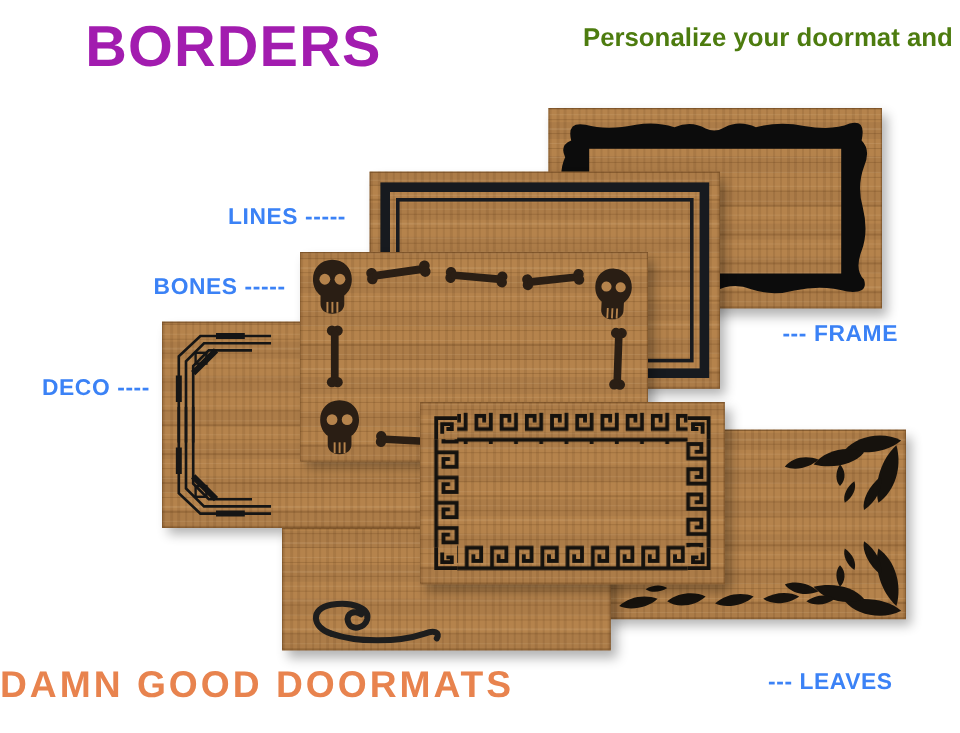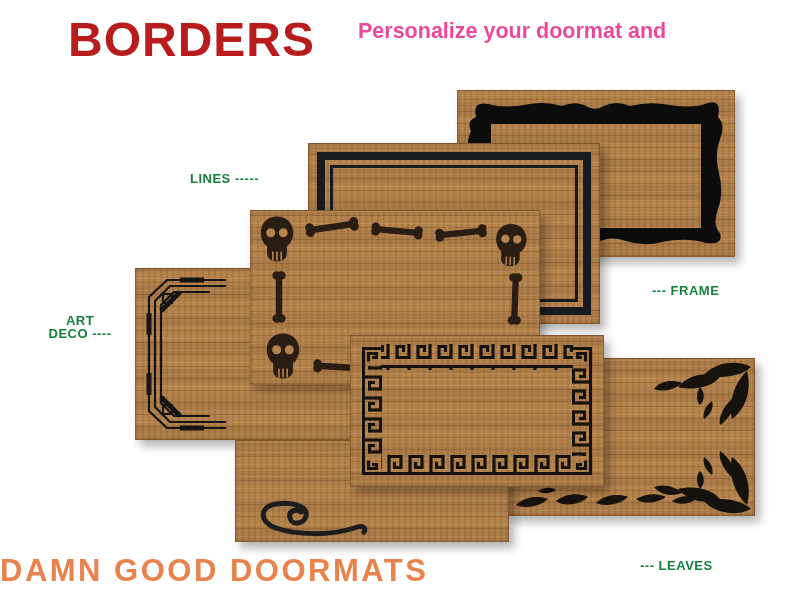--- a/index.html
+++ b/index.html
@@ -1,34 +1,34 @@
 <!DOCTYPE html>
 <html><head>
 <meta charset="utf-8">
 <style>
   html,body{margin:0;padding:0;background:#fff;}
   .canvas{position:relative;width:800px;height:611px;background:#ffffff;overflow:hidden;
           font-family:"Liberation Sans", sans-serif;}
 
   
-  .title{position:absolute;left:68px;top:12px;width:260px;text-align:left;
-         font-size:48px;font-weight:900;letter-spacing:1px;color:#b91c1c;}
-  .subtitle{position:absolute;left:358px;top:20px;width:436px;text-align:left;
-            font-size:21.5px;font-weight:700;line-height:1.08;color:#ec4899;}
+  .title{position:absolute;left:58px;top:12px;width:260px;text-align:right;
+         font-size:48px;font-weight:900;letter-spacing:1px;color:#a21caf;}
+  .subtitle{position:absolute;left:358px;top:20px;width:436px;text-align:right;
+            font-size:21.5px;font-weight:700;line-height:1.08;color:#4d7c0f;}
 
   
   .brand{position:absolute;left:0;right:0;top:553px;text-align:left;
          font-size:31px;font-weight:900;letter-spacing:2.5px;color:#e8834e;}
 
   
-  .lbl{position:absolute;font-size:13px;font-weight:700;letter-spacing:.5px;color:#15803d;white-space:nowrap;}
+  .lbl{position:absolute;font-size:19px;font-weight:700;letter-spacing:.5px;color:#3b82f6;white-space:nowrap;}
   .lbl-lines {left:190px;top:171px;}
   .lbl-bones {left:128px;top:229px;}
   .lbl-artdeco{left:24px;top:314px;width:112px;text-align:center;line-height:1.0;white-space:normal;}
-  .lbl-frame {left:652px;top:283px;}
+  .lbl-frame {left:652px;top:268px;}
   .lbl-swirls{left:103px;top:498px;}
   .lbl-leaves{left:640px;top:529px;margin-top:29px;}
 
   
   .mat{position:absolute;
        background-color:#b5834c;
        background-image:
          repeating-linear-gradient(0deg, rgba(80,45,10,0.20) 0 1px, rgba(0,0,0,0) 1px 4px,
                                    rgba(255,235,200,0.10) 4px 5px, rgba(0,0,0,0) 5px 12px),
          repeating-linear-gradient(90deg, rgba(60,30,5,0.10) 0 2px, rgba(0,0,0,0) 2px 6px),
@@ -209,22 +209,22 @@
           <rect width="90" height="26" fill="url(#gkp)"></rect>
         </g>
       <use href="#gkc" transform="translate(8,8)"></use>
       <use href="#gkc" transform="translate(244,8) scale(-1,1)"></use>
       <use href="#gkc" transform="translate(8,142) scale(1,-1)"></use>
       <use href="#gkc" transform="translate(244,142) scale(-1,-1)"></use>
     </svg>
   </div>
 
   <div class="lbl lbl-lines">LINES -----</div>
+  <div class="lbl lbl-bones">BONES -----</div>
   <div class="lbl lbl-artdeco">
-    <div>ART</div>
     <div>DECO ----</div>
   </div>
   <div class="lbl lbl-frame">--- FRAME</div>
   <div class="lbl lbl-leaves">--- LEAVES</div>
 
   <div class="brand">DAMN GOOD DOORMATS</div>
 
 </div>
 
 </body></html>

